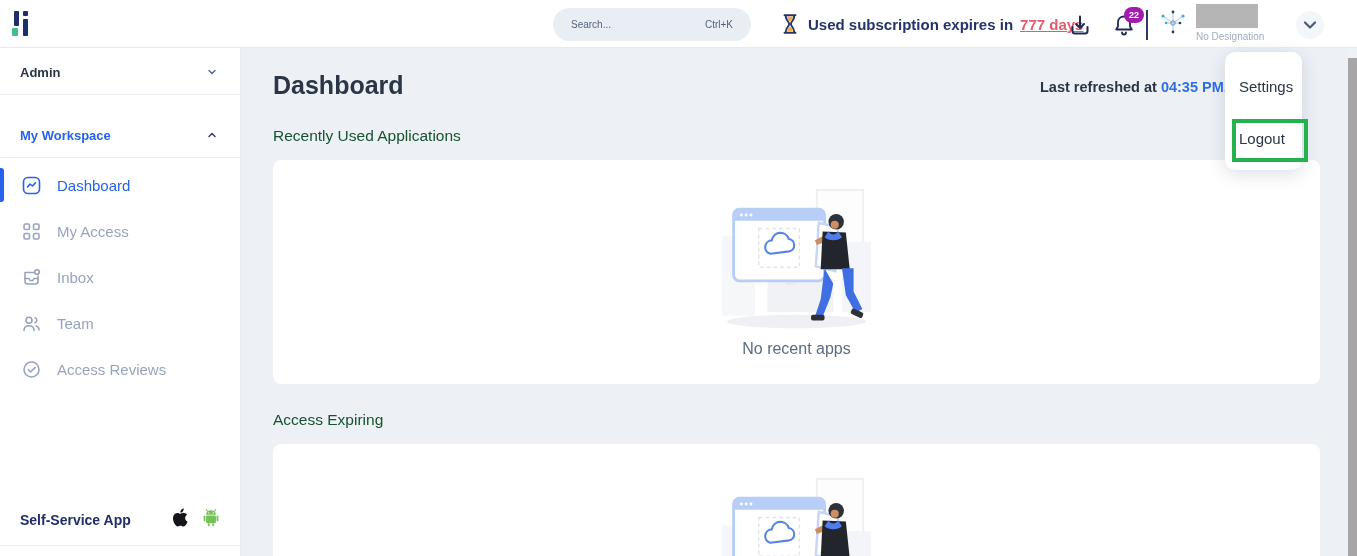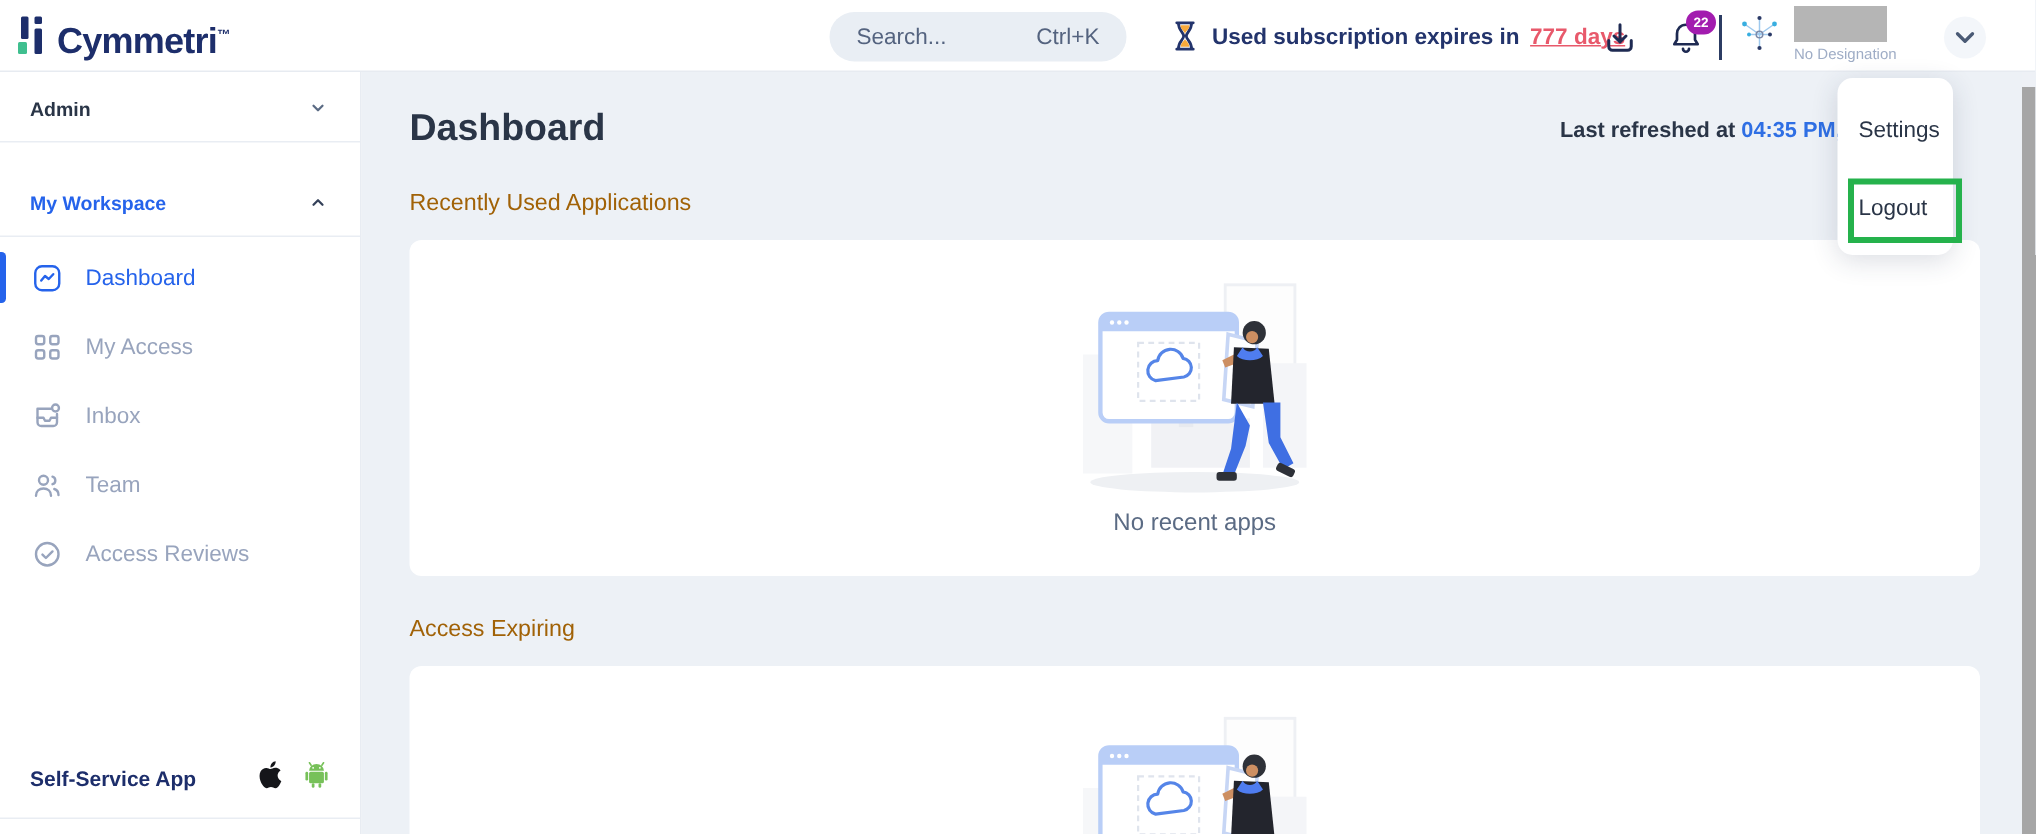--- a/index.html
+++ b/index.html
@@ -21,21 +21,21 @@
   .logo-mark .b2 { position:absolute; left:0px; top:20px; width:6px; height:8px; background:#3fbf8f; border-radius:1px; }
   .logo-mark .b3 { position:absolute; left:11px; top:3px; width:5px; height:5px; background:#1d2e6b; border-radius:1px; }
   .logo-mark .b4 { position:absolute; left:11px; top:11px; width:5px; height:17px; background:#1d2e6b; border-radius:1px; }
   .logo-text { font-size:24px; font-weight:700; color:#1d2e6b; letter-spacing:-0.5px; line-height:30px; }
   .logo-tm { font-size:9px; font-weight:700; color:#1d2e6b; vertical-align:super; }
   .search-pill {
     position:absolute; left:553px; top:8px; width:198px; height:33px;
     background:#e9eef4; border-radius:17px; display:flex; align-items:center;
     justify-content:space-between; padding:0 18px; cursor:text;
   }
-  .search-pill span { font-size:15px; color:#54637f; }
+  .search-pill span { font-size:10px; color:#54637f; }
   .subscription { position:absolute; left:779px; top:13px; display:flex; align-items:center; gap:7px; }
   .subscription .sub-text { font-size:15px; font-weight:600; color:#23346c; }
   .subscription a { font-size:15px; font-weight:600; color:#e8596b; text-decoration:underline; cursor:pointer; }
   .hicon { width:22px; height:22px; display:inline-block; }
   .icon-btn { position:absolute; top:13px; width:24px; height:24px; cursor:pointer; }
   .dl-btn { left:1068px; }
   .bell-btn { left:1112px; }
   .badge {
     position:absolute; top:-6px; left:12px; min-width:18px; height:16px;
     background:#a21caf; color:#fff; font-size:9px; font-weight:700;
@@ -85,21 +85,21 @@
   .side-footer { position:absolute; left:0; right:0; bottom:10px; border-bottom:1px solid #e9edf3; padding:0 20px 14px 20px;
     display:flex; align-items:center; justify-content:space-between;gap:12px; }
   .side-footer .foot-label { font-size:14px; font-weight:700; color:#1d2e6b; cursor:pointer; }
   .store-icons { display:flex; gap:14px; align-items:center; }
   .store-icons span { cursor:pointer; }
   
   .main { position:absolute; left:241px; top:48px; right:0; bottom:0; padding:0 37px 0 32px; overflow:hidden; }
   .page-title { font-size:25px; font-weight:700; color:#2a3547; margin-top:23px; }
   .last-refreshed { position:absolute; left:799px; top:31px; font-size:14.5px; font-weight:600; white-space:nowrap; z-index:2; }
   .last-refreshed .time { color:#2f6fe4; }
-  .section-heading { font-size:15.5px; font-weight:500; color:#a16207; margin-top:27px; }
+  .section-heading { font-size:15.5px; font-weight:500; color:#14532d; margin-top:27px; }
   .card {
     background:#fff; border-radius:8px; margin-top:15px; width:1047px;
     display:flex; flex-direction:column; align-items:center; justify-content:center;
   }
   .card.recent { height:224px; }
   .card.expiring { height:211px; }
   .empty-caption { font-size:16px; color:#5b6b84; margin-top:4px; }
   
   .scrollbar-track { position:absolute; right:0; top:48px; width:9px; bottom:0; background:#eef1f6; z-index:50; }
   .scrollbar-thumb { position:absolute; right:0; top:10px; width:9px; bottom:0; background:#a6a6a6; cursor:pointer; }
@@ -108,21 +108,20 @@
 <body>
 
 <div class="header">
   <div class="logo">
     <div class="logo-mark">
       <div class="b1"></div>
         <div class="b2"></div>
         <div class="b3"></div>
         <div class="b4"></div>
     </div>
-    <div class="logo-text"><span>Cymmetri</span><span class="logo-tm">™</span></div>
   </div>
 
   <div class="search-pill">
     <span>Search...</span>
     <span>Ctrl+K</span>
   </div>
 
   <div class="subscription">
     <svg class="hicon" viewBox="0 0 20 20">
       <path d="M5 2 h10 M5 18 h10 M6 2 c0 5 3.2 5.5 3.2 8 c0 2.5 -3.2 3 -3.2 8 M14 2 c0 5 -3.2 5.5 -3.2 8 c0 2.5 3.2 3 3.2 8" fill="none" stroke="#23346c" stroke-width="1.7" stroke-linecap="round"></path>

